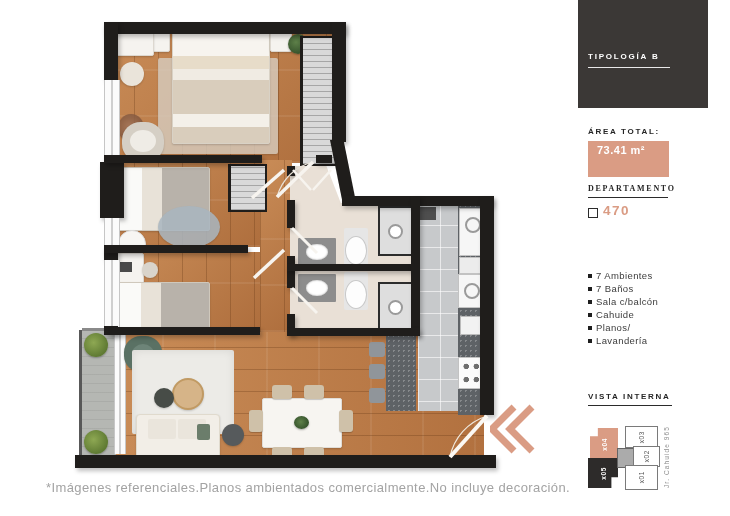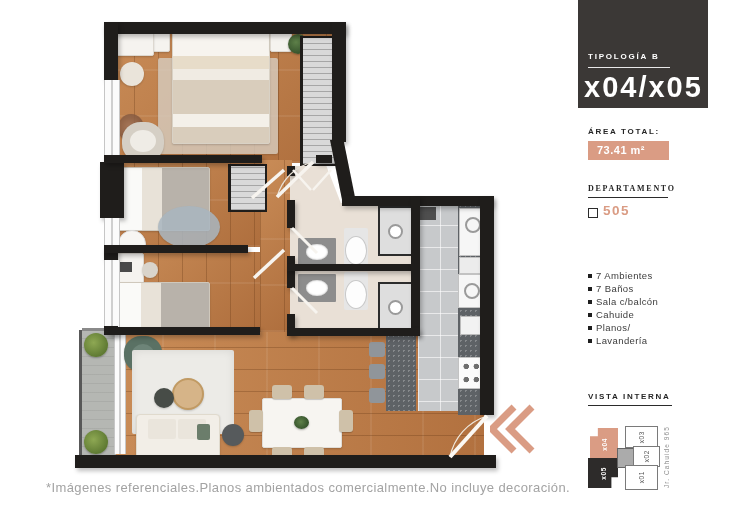--- a/index.html
+++ b/index.html
@@ -53,21 +53,21 @@
       background:radial-gradient(circle at 40% 40%,#8ea853,#5f7a33 70%);box-shadow:0 1px 2px rgba(0,0,0,.3);}
   .chair{position:absolute;background:#cfc1a9;border-radius:3px;box-shadow:0 1px 1px rgba(0,0,0,.2);}
   .stool{position:absolute;background:#90959a;border-radius:3px;}
   
   .tip-block{position:absolute;left:578px;top:0;width:130px;height:108px;background:var(--panel_dark,#3B3836);text-decoration:underline;}
   .tip-label{position:absolute;left:10px;top:52px;color:#fff;font-weight:bold;font-size:8px;letter-spacing:1.8px;}
   .tip-rule{position:absolute;left:10px;top:67px;width:82px;height:1px;background:#e8e8e8;}
   .tip-big{position:absolute;left:6px;top:71px;color:#fff;font-weight:bold;font-size:29px;letter-spacing:2px;}
   .lbl{position:absolute;font-weight:bold;font-size:8px;letter-spacing:1.7px;color:#252525;}
   .rule{position:absolute;height:1px;background:#2b2b2b;}
-  .area-badge{position:absolute;left:588px;top:141px;width:72px;height:19px;background:var(--accent,#DA9C84);
+  .area-badge{position:absolute;left:588px;top:141px;width:72px;height:36px;background:var(--accent,#DA9C84);
       color:#fff;font-weight:bold;font-size:11px;line-height:19px;padding-left:9px;letter-spacing:.5px;}
   .dep-square{position:absolute;left:588px;top:208px;width:8px;height:8px;border:1.5px solid #2b2b2b;background:#fff;}
   .dep-num{position:absolute;left:603px;top:203px;color:var(--accent,#DA9C84);font-weight:bold;font-size:13.5px;letter-spacing:1.5px;}
   .features{position:absolute;left:588px;top:270px;margin:0;padding:0;list-style:none;}
   .features li{font-size:9.5px;line-height:12.9px;color:#3c3c3c;letter-spacing:.4px;}
   .features .sq{display:inline-block;width:4px;height:4px;background:#1e1e1e;margin-right:4px;vertical-align:1px;}
   .minimap{position:absolute;left:584px;top:420px;width:92px;height:74px;}
   .mm-cell{position:absolute;background:#fff;border:1px solid #7a7a7a;display:flex;align-items:center;justify-content:center;}
   .vtext{writing-mode:vertical-rl;transform:rotate(180deg);font-size:6.5px;letter-spacing:.6px;color:#555;}
   .mm-x04{position:absolute;background:var(--accent,#DA9C84);display:flex;align-items:center;justify-content:center;
@@ -206,30 +206,29 @@
       <polyline points="24,3 2,25 24,47" fill="none" style="stroke:var(--accent,#DA9C84)" stroke-width="7"></polyline>
     </svg>
   </div>
 
   <div class="footnote">*Imágenes referenciales.Planos ambientados comercialmente.No incluye decoración.</div>
 
   <aside>
     <div class="tip-block">
       <div class="tip-label">TIPOLOGÍA B</div>
       <div class="tip-rule"></div>
-      <div class="tip-big">x04/x05</div>
     </div>
 
     <div class="lbl" style="left:588px;top:127px;">ÁREA TOTAL:</div>
     <div class="area-badge">73.41 m²</div>
 
     <div class="lbl" style="left:588px;top:184px;font-family:Liberation Serif, serif;">DEPARTAMENTO</div>
     <div class="rule" style="left:588px;top:197px;width:80px;"></div>
     <div class="dep-square"></div>
-    <div class="dep-num">505</div>
+    <div class="dep-num">470</div>
 
     <ul class="features">
       <li><span class="sq"></span><span>7 Ambientes</span></li>
       <li><span class="sq"></span><span>7 Baños</span></li>
       <li><span class="sq"></span><span>Sala c/balcón</span></li>
       <li><span class="sq"></span><span>Cahuide</span></li>
       <li><span class="sq"></span><span>Planos/</span></li>
       <li><span class="sq"></span><span>Lavandería</span></li>
     </ul>
 

